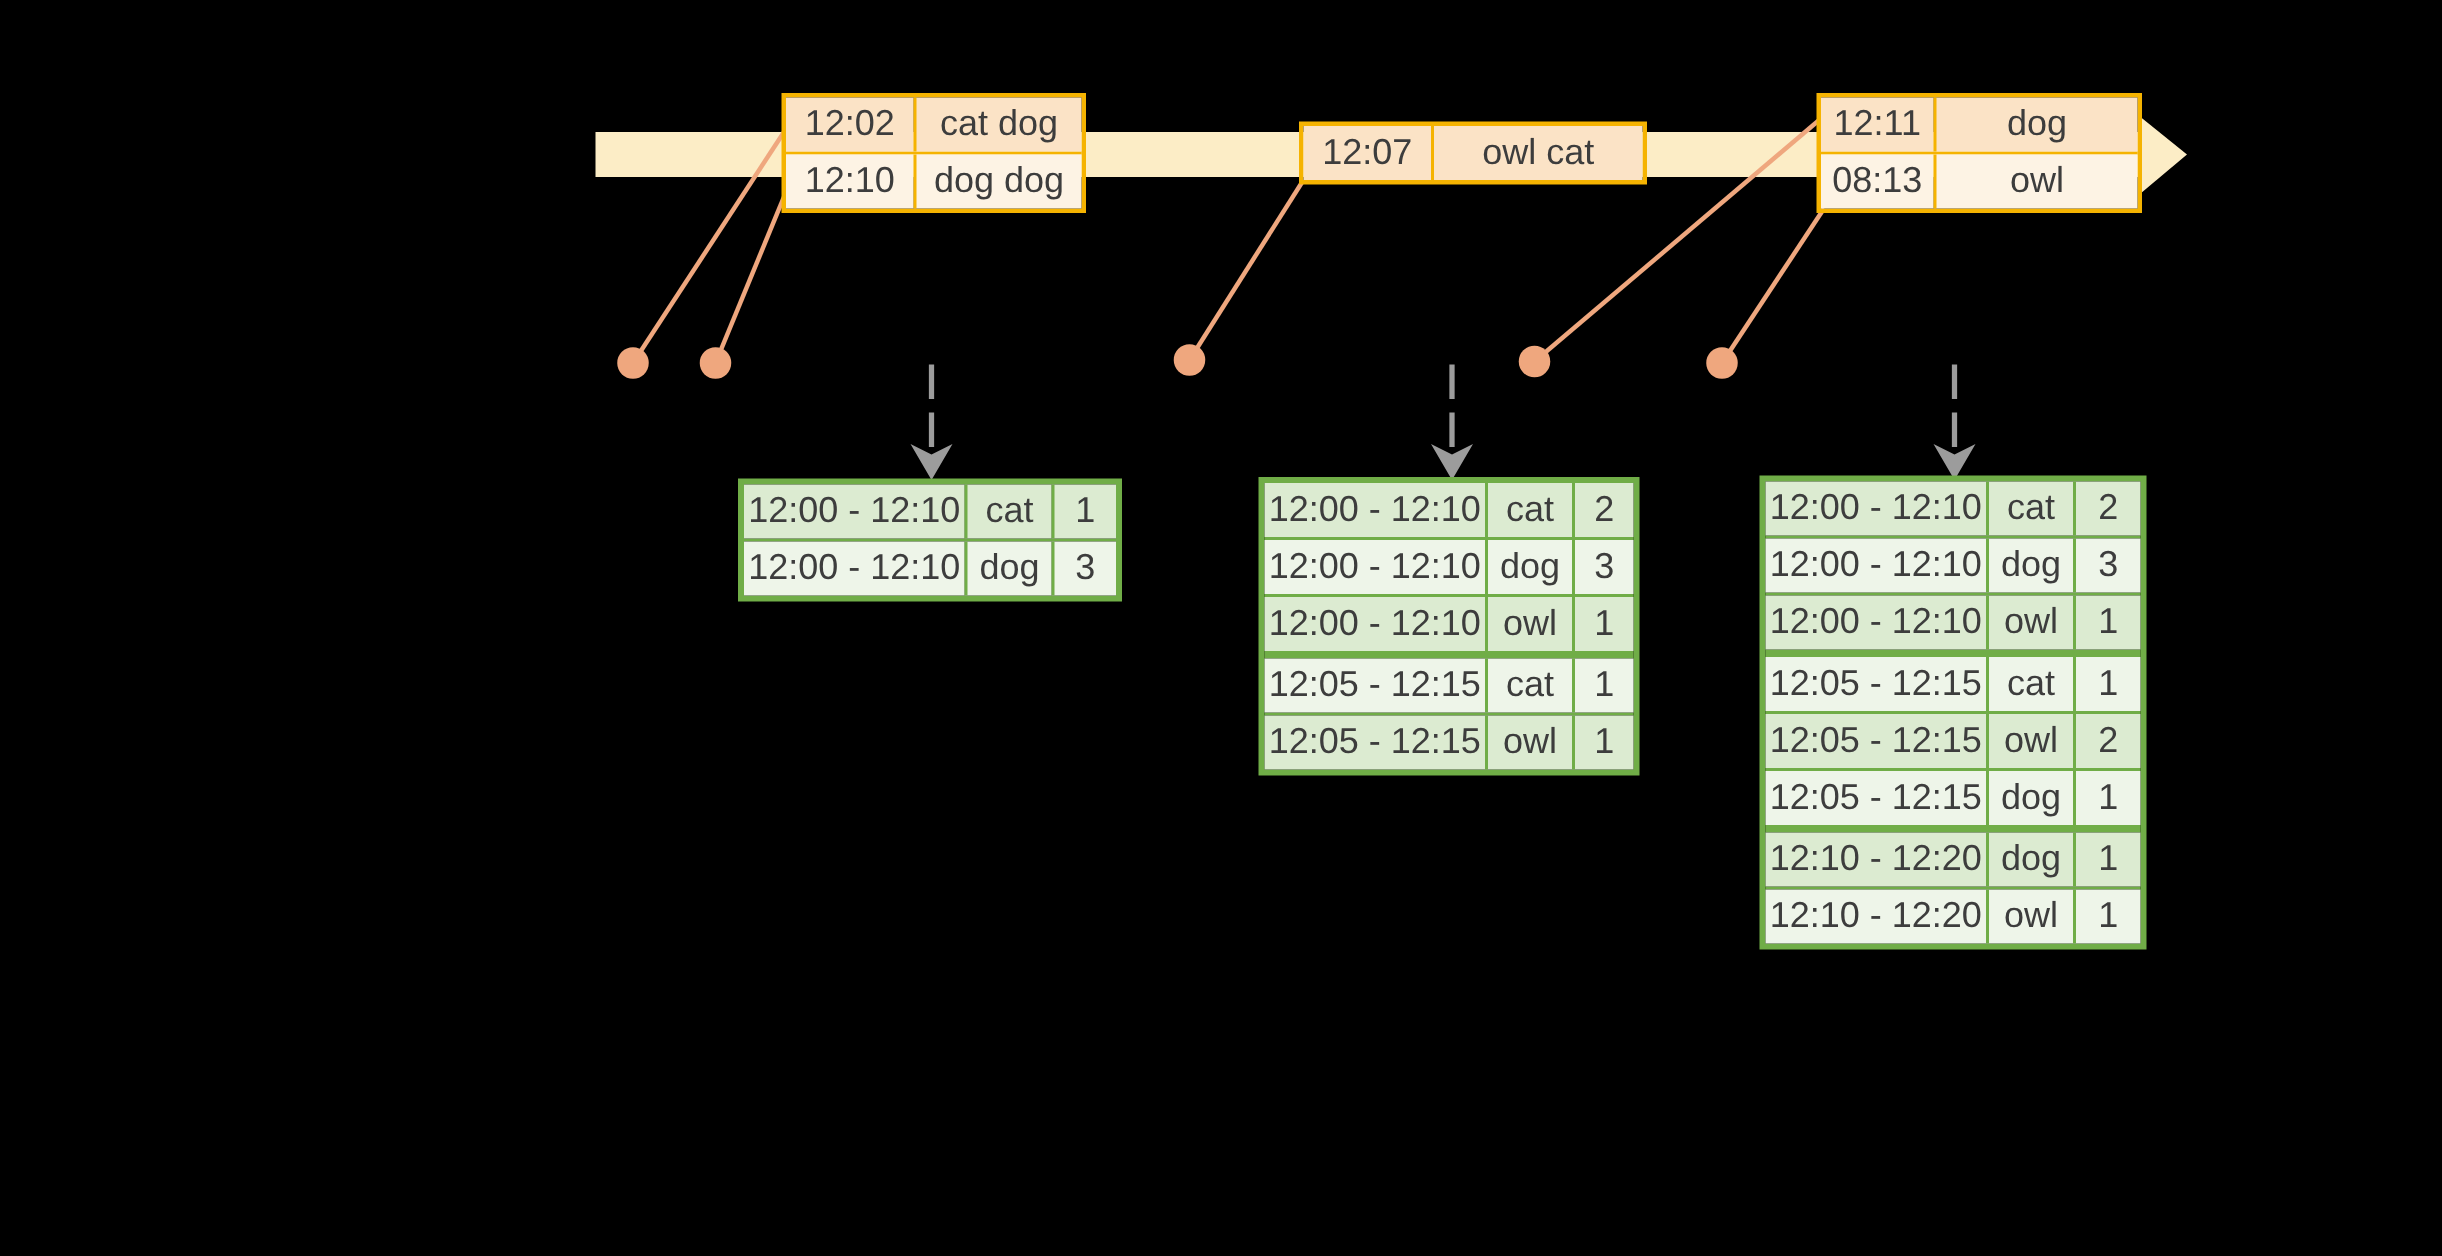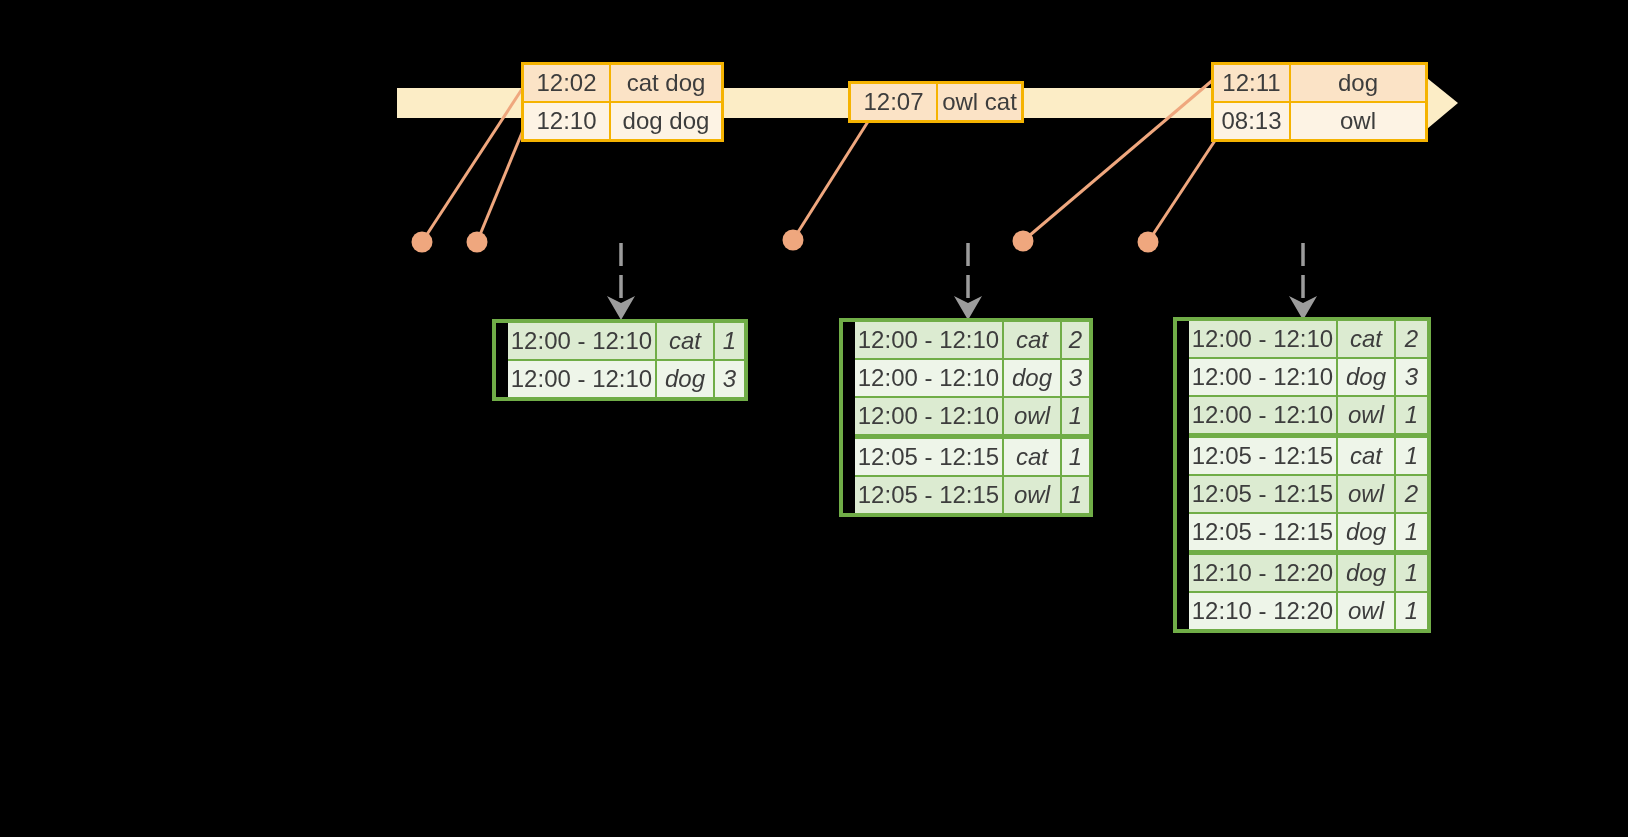--- a/index.html
+++ b/index.html
@@ -35,27 +35,26 @@
   .event-row > div { height: 36px; line-height: 36px; text-align: center; white-space: nowrap; }
   .event-row > div + div { border-left: 2px solid var(--event-border); }
   .e-dark  { background: var(--event-row-dark); }
   .e-light { background: var(--event-row-light); }
 
   
   .result-table {
     position: absolute;
     border: 4px solid var(--result-border);
     box-sizing: border-box;
-    padding-left: 12px;
   }
   .result-row { display: grid; grid-template-columns: 147px 58px 1fr; }
   .result-row + .result-row { border-top: 2px solid var(--result-border); }
   .result-row.group-start { border-top: 5px solid var(--result-border); }
   .result-row > div { height: 36px; line-height: 36px; text-align: center; white-space: nowrap; }
-  .result-row > div + div { border-left: 2px solid var(--result-border); font-style: italic; }
+  .result-row > div + div { border-left: 2px solid var(--result-border); }
   .r-dark  { background: var(--result-row-dark); }
   .r-light { background: var(--result-row-light); }
 </style>
 </head>
 <body>
 
 <div class="canvas">
 
   <svg class="overlay" viewBox="0 0 1628 837">
 
@@ -88,21 +87,21 @@
     <div class="event-row">
       <div class="e-dark">12:02</div>
       <div class="e-dark">cat dog</div>
     </div>
     <div class="event-row">
       <div class="e-light">12:10</div>
       <div class="e-light">dog dog</div>
     </div>
   </div>
 
-  <div class="event-box" style="left:848px; top:81px; width:176px;">
+  <div class="event-box" style="left:866px; top:81px; width:232px;">
     <div class="event-row">
       <div class="e-dark">12:07</div>
       <div class="e-dark">owl cat</div>
     </div>
   </div>
 
   <div class="event-box narrow" style="left:1211px; top:62px; width:217px;">
     <div class="event-row">
       <div class="e-dark">12:11</div>
       <div class="e-dark">dog</div>

